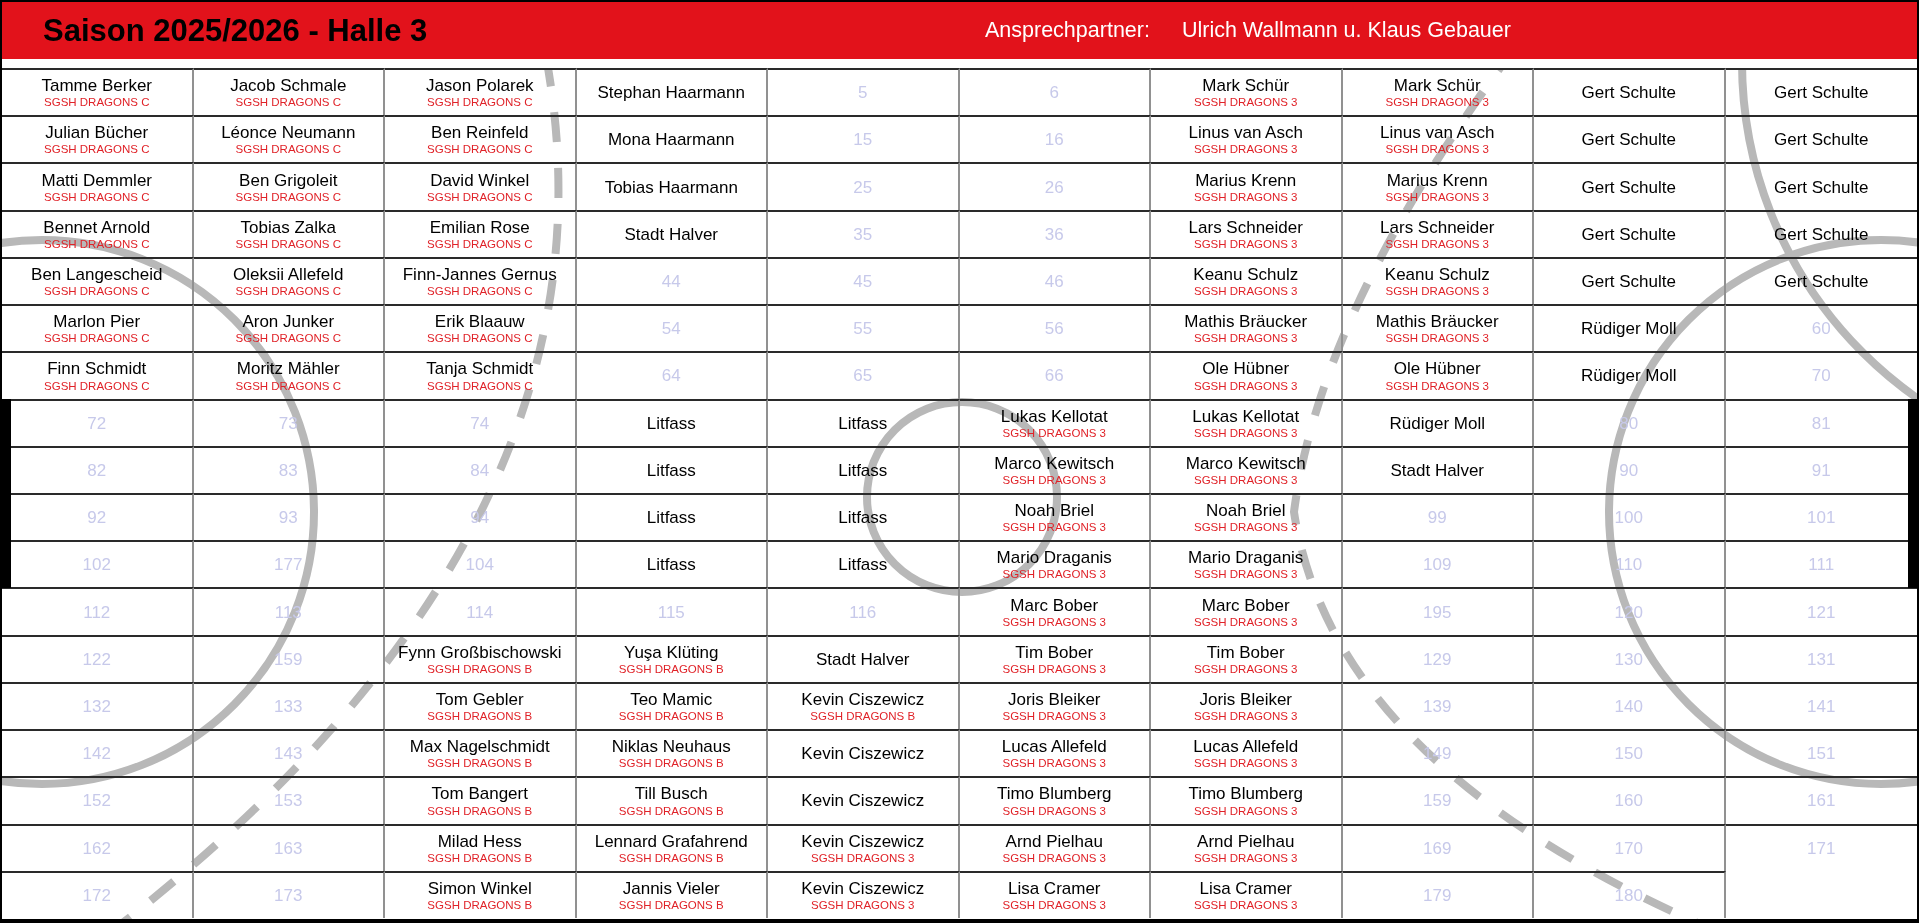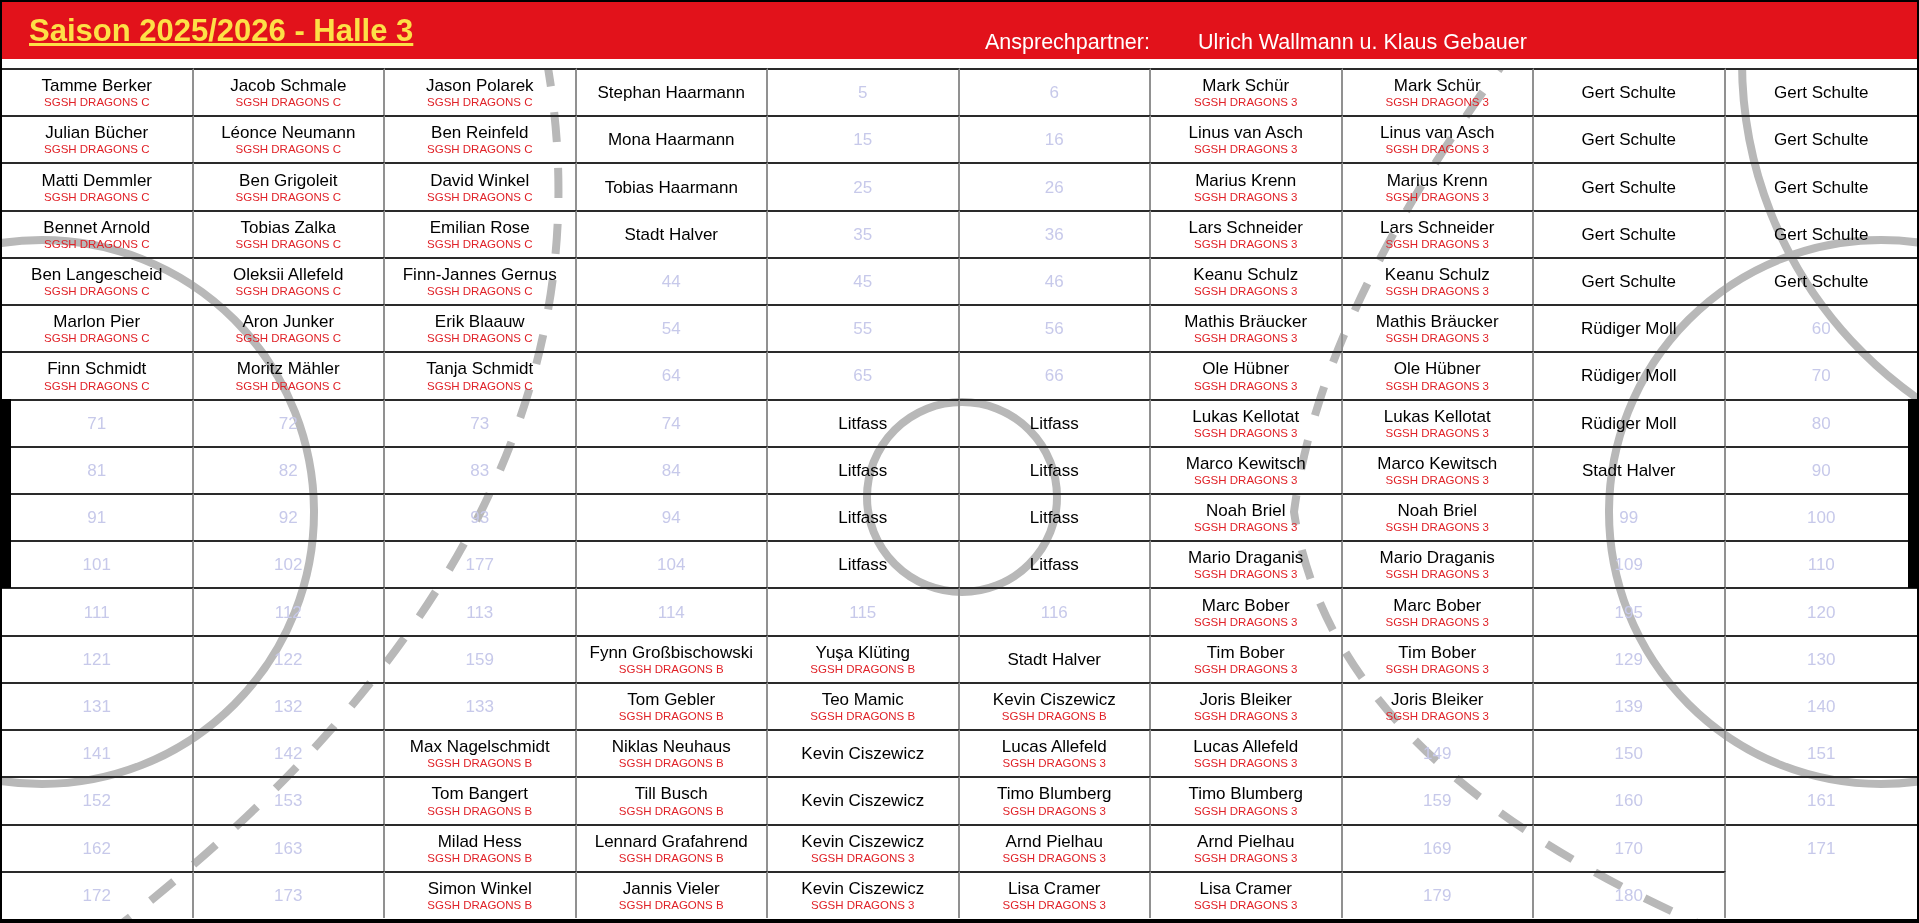--- a/index.html
+++ b/index.html
@@ -14,27 +14,27 @@
     font-family:"Liberation Sans", sans-serif;
   }
   
   .topbar{
     position:relative;z-index:2;
     height:57px;
     background:var(--header-red,#e2121b);
     display:flex;align-items:center;
   }
   .title{
-    color:#fde047;font-size:31px;font-weight:bold;
-    padding-left:27px;white-space:nowrap;text-decoration:underline;
+    color:#000000;font-size:31px;font-weight:bold;
+    padding-left:41px;white-space:nowrap;
   }
   .contact{
     position:absolute;left:983px;top:0;height:100%;
-    display:flex;align-items:center;gap:48px;
-    color:#fff;font-size:21.5px;white-space:nowrap;margin-top:12px;
+    display:flex;align-items:center;gap:32px;
+    color:#fff;font-size:21.5px;white-space:nowrap;
   }
   .gap-strip{position:relative;z-index:2;height:9px;background:#fff;}
   
   .court{position:absolute;left:0;top:0;z-index:0;}
   
   .grid{
     position:relative;z-index:1;
     display:grid;
     grid-template-columns:repeat(10,1fr);
     grid-template-rows:repeat(18,1fr);
@@ -322,23 +322,20 @@
         <span class="nm">Ole Hübner</span>
         <span class="tm">SGSH DRAGONS 3</span>
       </div>
       <div class="cell">
         <span class="nm">Rüdiger Moll</span>
       </div>
       <div class="cell">
         <span class="num">70</span>
       </div>
       <div class="cell">
-        <span class="num">71</span>
-      </div>
-      <div class="cell">
         <span class="num">72</span>
       </div>
       <div class="cell">
         <span class="num">73</span>
       </div>
       <div class="cell">
         <span class="num">74</span>
       </div>
       <div class="cell">
         <span class="nm">Litfass</span>
@@ -555,20 +552,23 @@
         <span class="num">139</span>
       </div>
       <div class="cell">
         <span class="num">140</span>
       </div>
       <div class="cell">
         <span class="num">141</span>
       </div>
       <div class="cell">
         <span class="num">142</span>
+      </div>
+      <div class="cell">
+        <span class="num">143</span>
       </div>
       <div class="cell">
         <span class="nm">Max Nagelschmidt</span>
         <span class="tm">SGSH DRAGONS B</span>
       </div>
       <div class="cell">
         <span class="nm">Niklas Neuhaus</span>
         <span class="tm">SGSH DRAGONS B</span>
       </div>
       <div class="cell">

